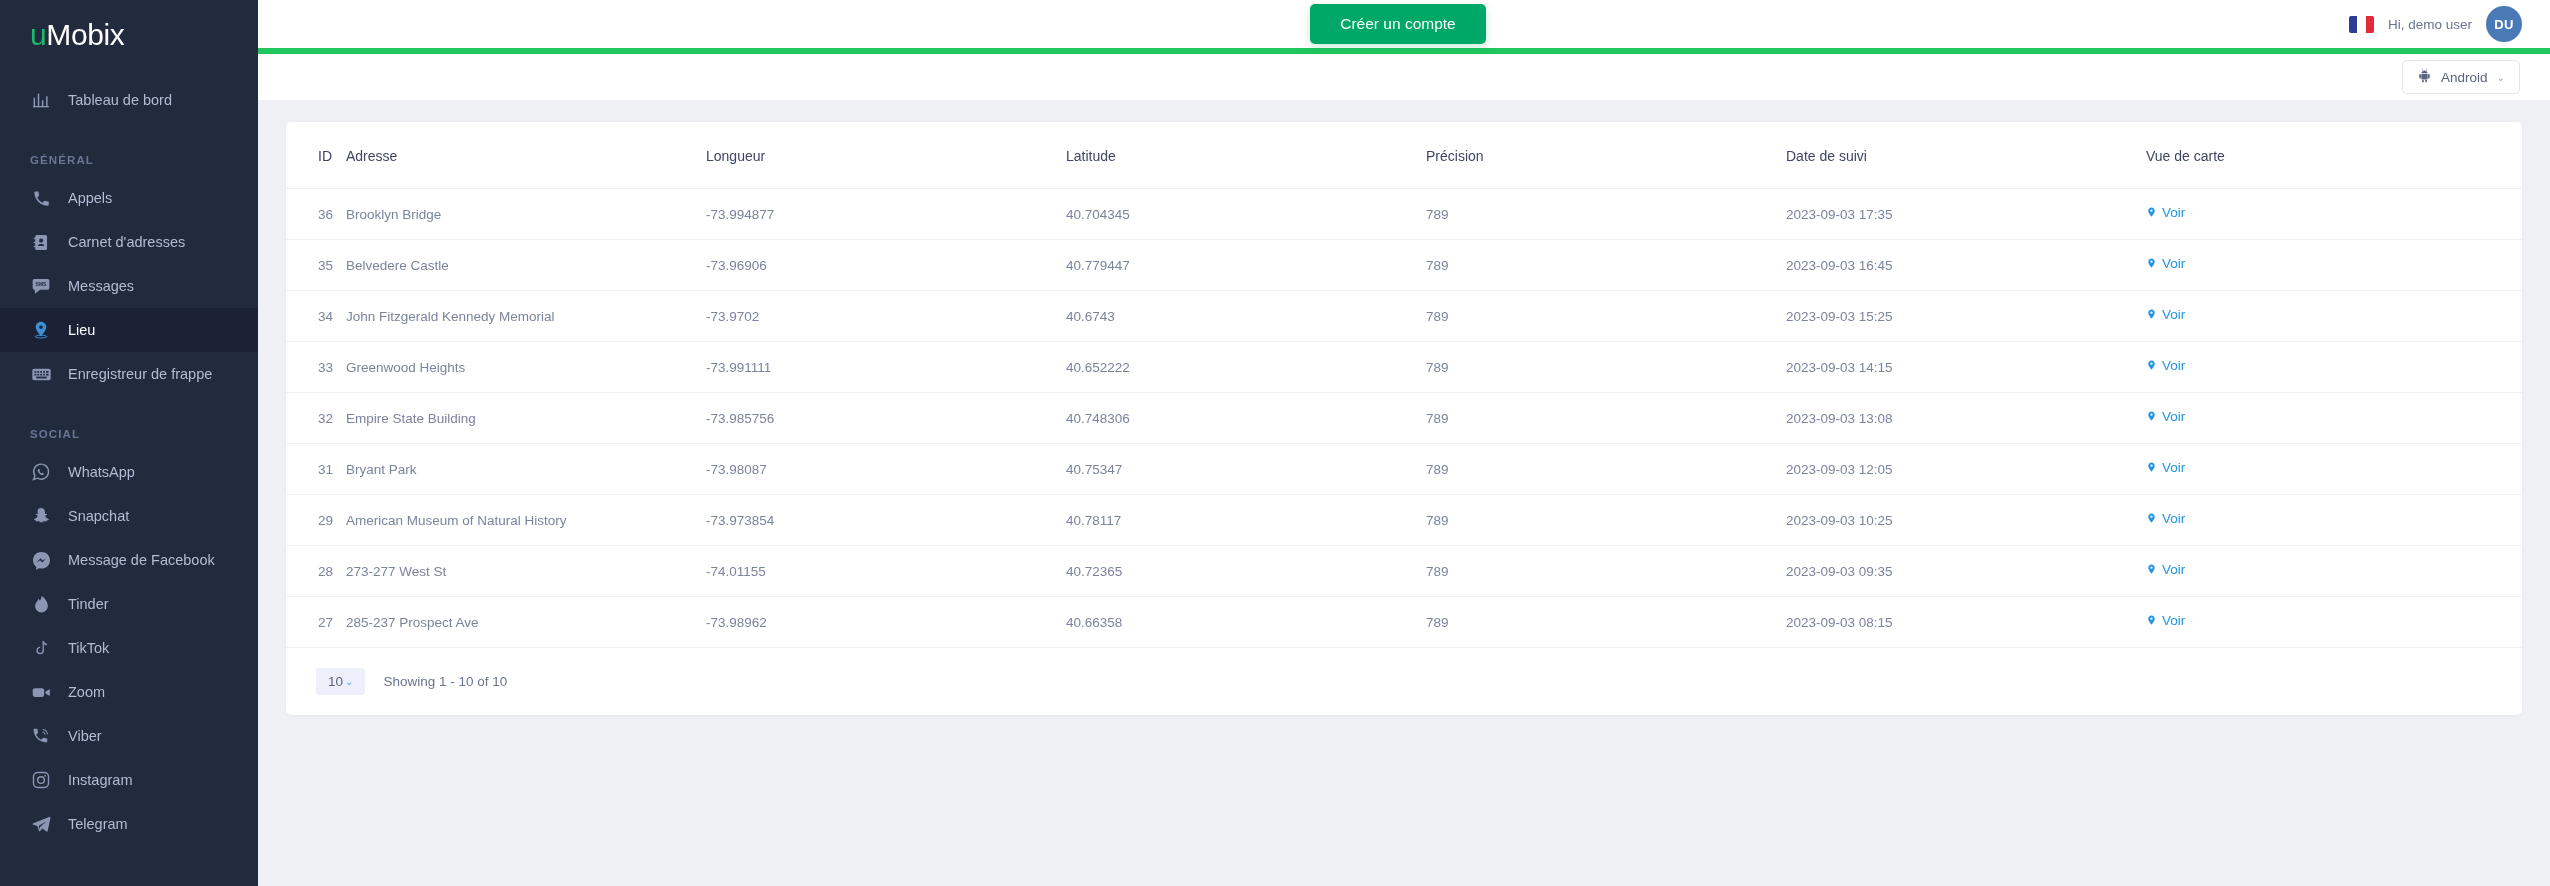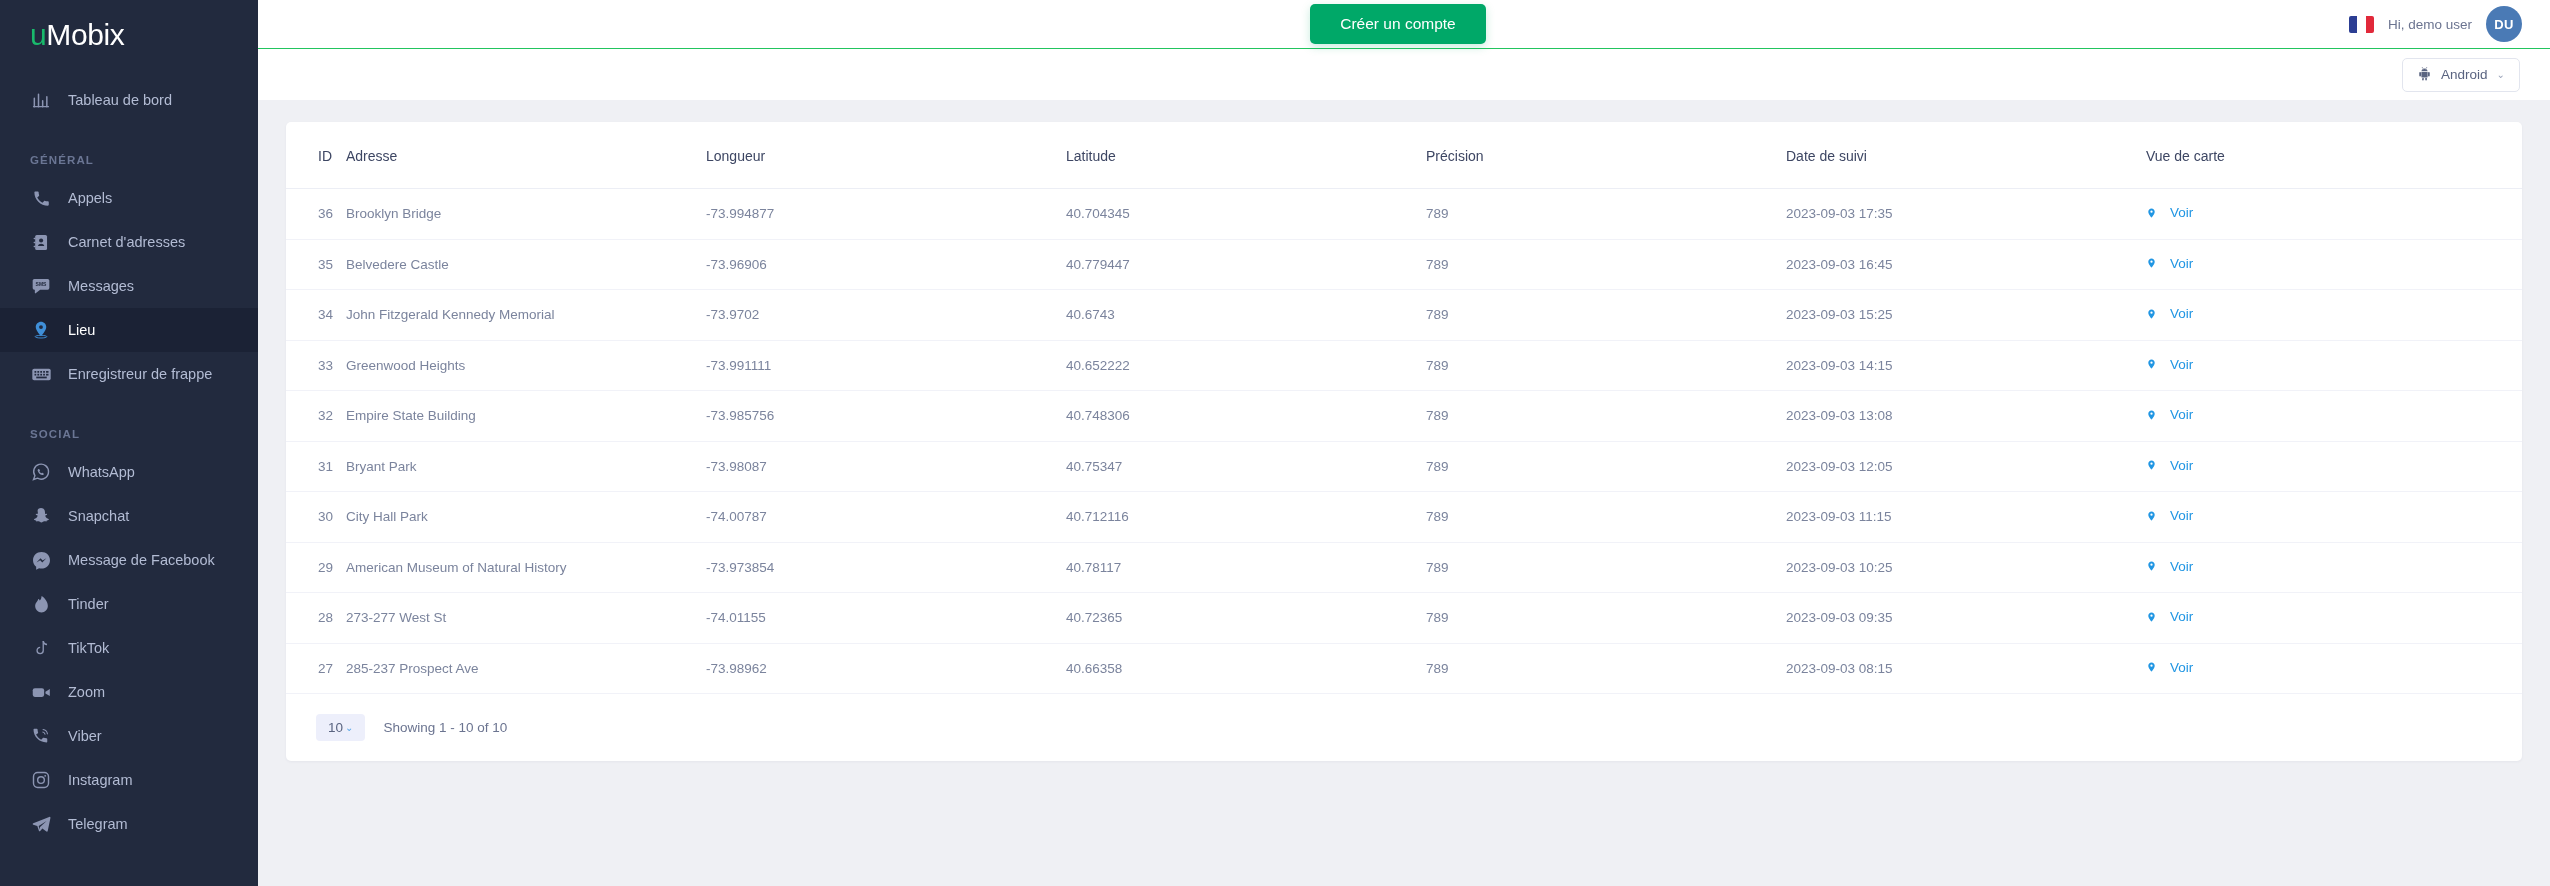--- a/index.html
+++ b/index.html
@@ -109,21 +109,21 @@
     background: #4a7ab5; color: #fff;
     display:flex; align-items:center; justify-content:center;
     font-size: 13px; font-weight: 700; letter-spacing:.3px;
   }
 
   .subbar {
     height: 52px; flex: 0 0 52px;
     background: #ffffff;
     display:flex; align-items:center; justify-content:flex-end;
     padding: 0 30px;
-    border-top: 1px solid #22c55e;
+    border-top: 6px solid #22c55e;
   }
   .device-select {
     display:flex; align-items:center; gap:9px;
     border: 1px solid #e2e5ee;
     background: #fff;
     border-radius: 5px;
     padding: 7px 14px;
     font-size: 13.5px;
     color: #5a6480;
     cursor: pointer;
@@ -165,21 +165,21 @@
   .c-addr   { width: 360px; }
   .c-lng    { width: 360px; }
   .c-lat    { width: 360px; }
   .c-prec   { width: 360px; }
   .c-date   { width: 360px; }
   .c-map    { width: auto;  }
 
   .voir {
     color: #2196e3;
     font-size: 13.5px;
-    display: inline-flex; align-items: center; gap: 13px;
+    display: inline-flex; gap: 5px;
     cursor: pointer;
     text-decoration: none;
   }
   .voir svg { display:block; }
 
   .tfoot {
     display: flex; align-items: center; gap: 18px;
     padding: 20px 0 20px 30px;
   }
   .page-size {
@@ -517,36 +517,20 @@
                 <td><a class="voir">
                     <span>
                       <svg width="11" height="14" viewBox="0 0 24 24" fill="#2196e3">
                         <path d="M12 2C8.1 2 5 5.1 5 9c0 5.2 7 13 7 13s7-7.8 7-13c0-3.9-3.1-7-7-7zm0 9.5A2.5 2.5 0 1 1 12 6.5a2.5 2.5 0 0 1 0 5z"></path>
                       </svg>
                     </span>
                     <span>Voir</span>
                   </a></td>
               </tr>
               <tr>
-                <td class="c-id">30</td>
-                <td>City Hall Park</td>
-                <td>-74.00787</td>
-                <td>40.712116</td>
-                <td>789</td>
-                <td>2023-09-03 11:15</td>
-                <td><a class="voir">
-                    <span>
-                      <svg width="11" height="14" viewBox="0 0 24 24" fill="#2196e3">
-                        <path d="M12 2C8.1 2 5 5.1 5 9c0 5.2 7 13 7 13s7-7.8 7-13c0-3.9-3.1-7-7-7zm0 9.5A2.5 2.5 0 1 1 12 6.5a2.5 2.5 0 0 1 0 5z"></path>
-                      </svg>
-                    </span>
-                    <span>Voir</span>
-                  </a></td>
-              </tr>
-              <tr>
                 <td class="c-id">29</td>
                 <td>American Museum of Natural History</td>
                 <td>-73.973854</td>
                 <td>40.78117</td>
                 <td>789</td>
                 <td>2023-09-03 10:25</td>
                 <td><a class="voir">
                     <span>
                       <svg width="11" height="14" viewBox="0 0 24 24" fill="#2196e3">
                         <path d="M12 2C8.1 2 5 5.1 5 9c0 5.2 7 13 7 13s7-7.8 7-13c0-3.9-3.1-7-7-7zm0 9.5A2.5 2.5 0 1 1 12 6.5a2.5 2.5 0 0 1 0 5z"></path>

